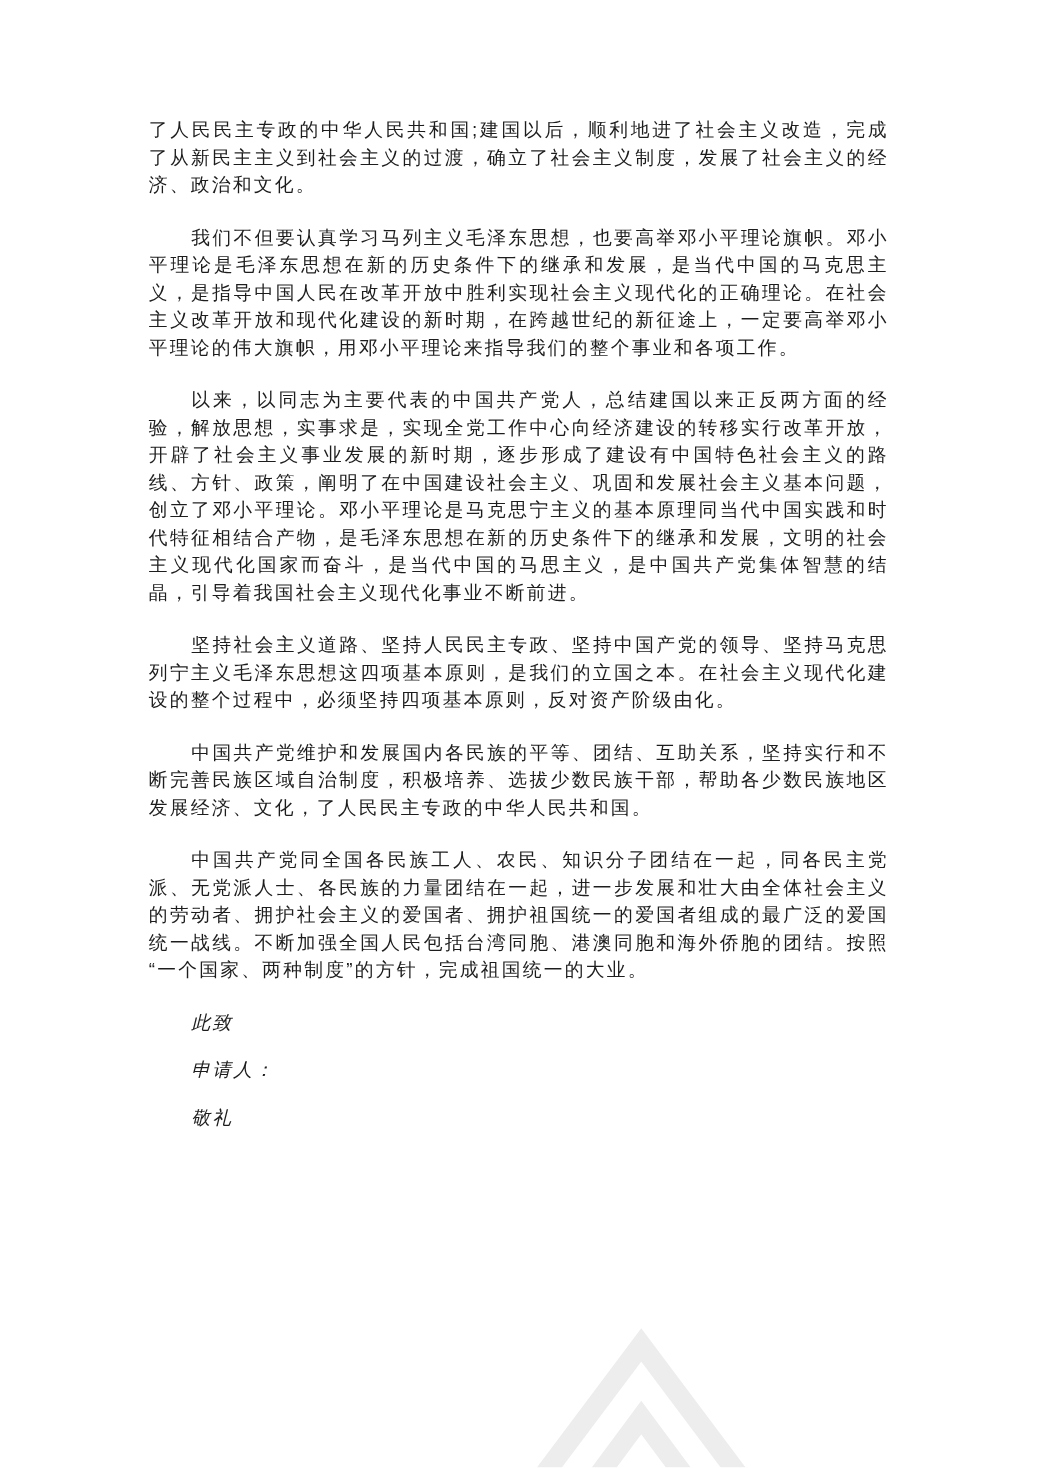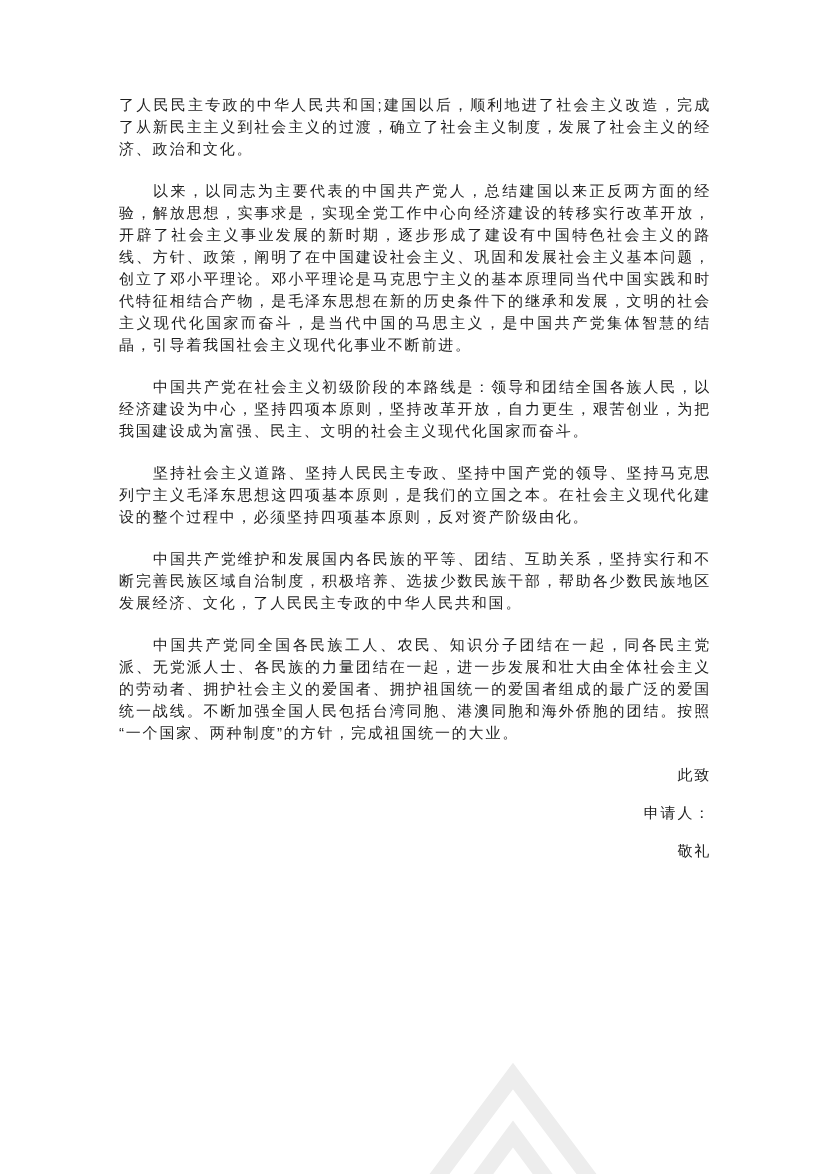--- a/index.html
+++ b/index.html
@@ -28,43 +28,44 @@
     line-height: 22px;
     letter-spacing: 1.8px;
     text-align: justify;
     font-weight: 500;
   }
   .para.indent {
     text-indent: 34px;
   }
   .para.closing {
     margin-bottom: 16px;
-    text-align: right;
+    text-align: left;
+    font-style: italic;
   }
   .watermark {
     position: absolute;
     left: 408px;
     bottom: -18px;
     width: 210px;
     height: 130px;
     pointer-events: none;
   }
 </style>
 </head>
 <body>
 
 <div class="page">
   <div class="content">
 
     <p class="para">了人民民主专政的中华人民共和国;建国以后，顺利地进了社会主义改造，完成了从新民主主义到社会主义的过渡，确立了社会主义制度，发展了社会主义的经济、政治和文化。</p>
 
+    <p class="para indent">我们不但要认真学习马列主义毛泽东思想，也要高举邓小平理论旗帜。邓小平理论是毛泽东思想在新的历史条件下的继承和发展，是当代中国的马克思主义，是指导中国人民在改革开放中胜利实现社会主义现代化的正确理论。在社会主义改革开放和现代化建设的新时期，在跨越世纪的新征途上，一定要高举邓小平理论的伟大旗帜，用邓小平理论来指导我们的整个事业和各项工作。</p>
 
     <p class="para indent">以来，以同志为主要代表的中国共产党人，总结建国以来正反两方面的经验，解放思想，实事求是，实现全党工作中心向经济建设的转移实行改革开放，开辟了社会主义事业发展的新时期，逐步形成了建设有中国特色社会主义的路线、方针、政策，阐明了在中国建设社会主义、巩固和发展社会主义基本问题，创立了邓小平理论。邓小平理论是马克思宁主义的基本原理同当代中国实践和时代特征相结合产物，是毛泽东思想在新的历史条件下的继承和发展，文明的社会主义现代化国家而奋斗，是当代中国的马思主义，是中国共产党集体智慧的结晶，引导着我国社会主义现代化事业不断前进。</p>
 
-    <p class="para indent">中国共产党在社会主义初级阶段的本路线是：领导和团结全国各族人民，以经济建设为中心，坚持四项本原则，坚持改革开放，自力更生，艰苦创业，为把我国建设成为富强、民主、文明的社会主义现代化国家而奋斗。</p>
 
 
     <p class="para indent">坚持社会主义道路、坚持人民民主专政、坚持中国产党的领导、坚持马克思列宁主义毛泽东思想这四项基本原则，是我们的立国之本。在社会主义现代化建设的整个过程中，必须坚持四项基本原则，反对资产阶级由化。</p>
 
     <p class="para indent">中国共产党维护和发展国内各民族的平等、团结、互助关系，坚持实行和不断完善民族区域自治制度，积极培养、选拔少数民族干部，帮助各少数民族地区发展经济、文化，了人民民主专政的中华人民共和国。</p>
 
     <p class="para indent">中国共产党同全国各民族工人、农民、知识分子团结在一起，同各民主党派、无党派人士、各民族的力量团结在一起，进一步发展和壮大由全体社会主义的劳动者、拥护社会主义的爱国者、拥护祖国统一的爱国者组成的最广泛的爱国统一战线。不断加强全国人民包括台湾同胞、港澳同胞和海外侨胞的团结。按照“一个国家、两种制度”的方针，完成祖国统一的大业。</p>
 
     <p class="para indent closing">此致</p>
 

